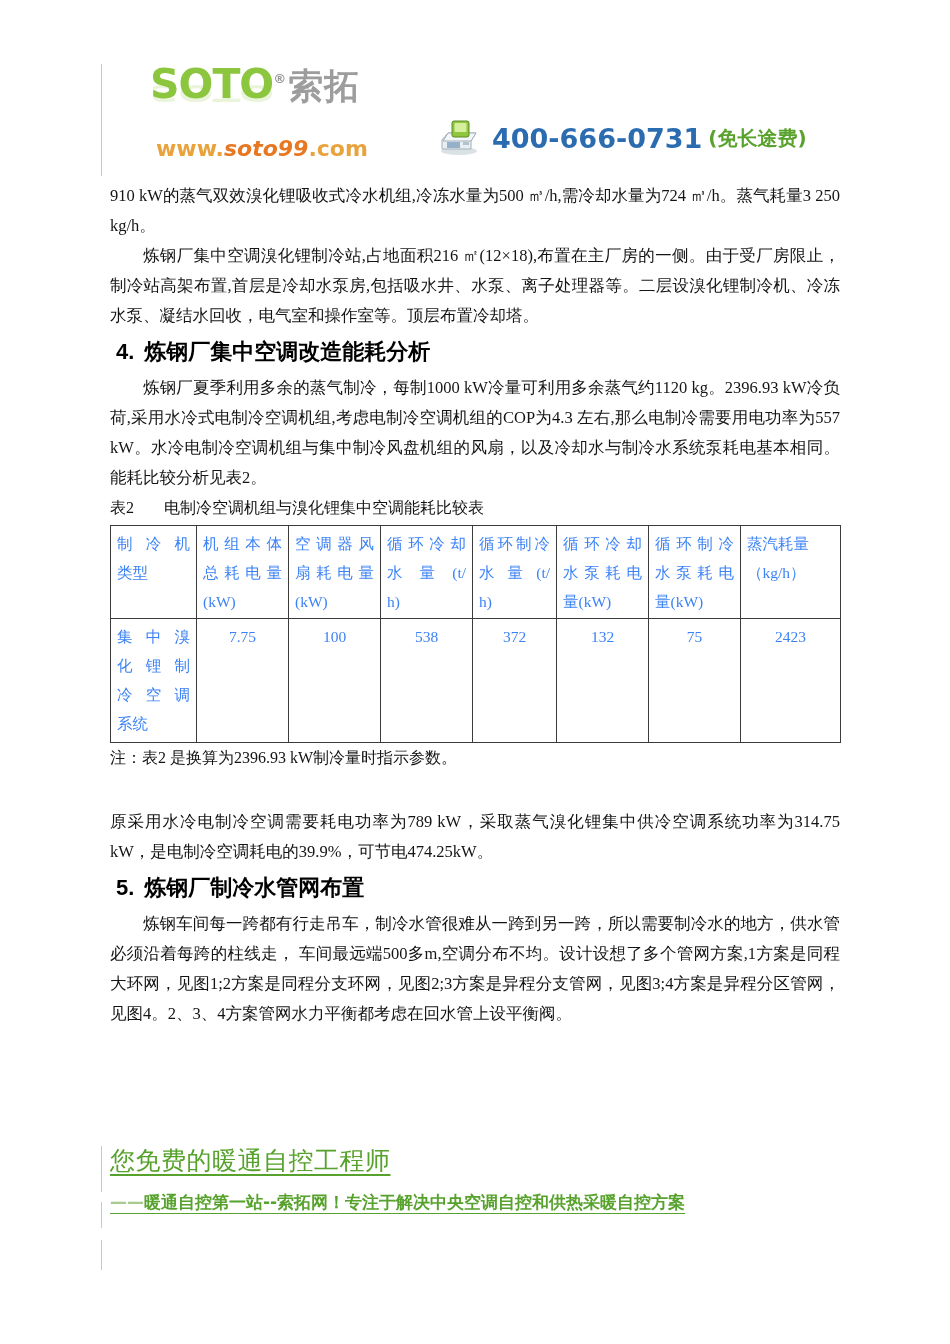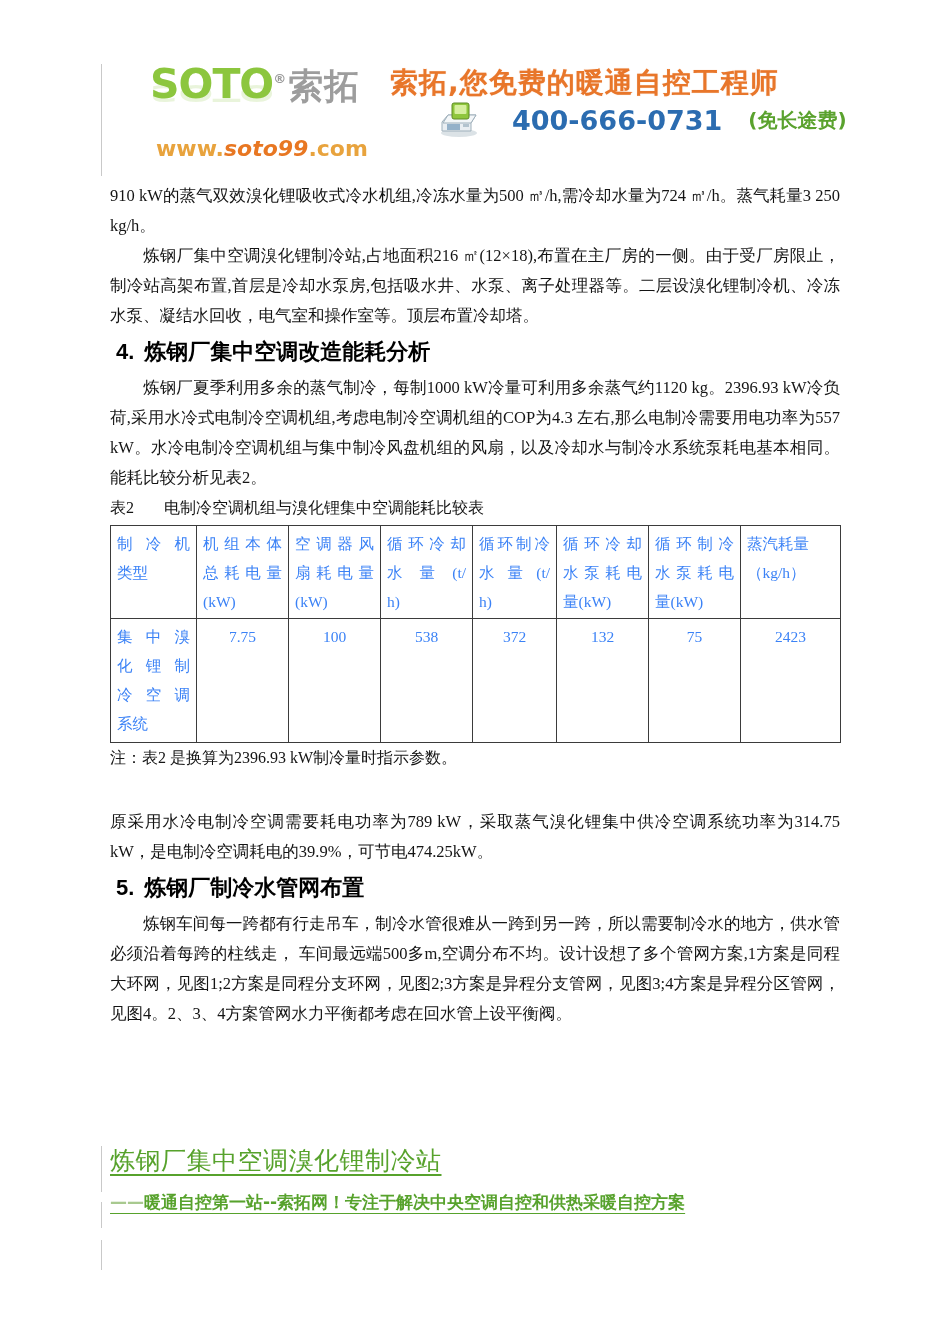--- a/index.html
+++ b/index.html
@@ -110,25 +110,24 @@
     font-weight: 700;
     font-size: 28px;
     color: #e8762a;
     letter-spacing: 1px;
     white-space: nowrap;
     text-shadow: 0 0 1px rgba(232,118,42,.4);
   }
   .phone-row {
     position: absolute;
     left: 330px;
-    top: 44px;
+    top: 62px;
     display: flex;
     align-items: center;
     white-space: nowrap;
-    gap: 20px;
   }
   .fax-icon { margin-right: 12px; display:block; }
   .phone-num {
     font-family: "DejaVu Sans", sans-serif;
     font-weight: 700;
     font-size: 27px;
     color: #2b6cb0;
     letter-spacing: 0px;
   }
   .phone-note {
@@ -265,21 +264,20 @@
   <div class="margin-rule r4"></div>
 
   <div class="banner">
 
     <div class="logo-block">
       <div class="logo-mark"><span>SOTO</span><span class="logo-reg">®</span><span class="logo-cn">索拓</span></div>
       <div class="logo-reflect"><span>SOTO</span></div>
       <div class="logo-url"><span>www.</span><span class="hl">soto99</span><span>.com</span></div>
     </div>
 
-    <div class="slogan">索拓,您免费的暖通自控工程师</div>
 
     <div class="phone-row">
       <svg class="fax-icon" width="42" height="36" viewBox="0 0 42 36">
         <ellipse cx="21" cy="31" rx="18" ry="4" fill="#cfd8de" opacity="0.75"></ellipse>
         <path d="M4 20 L10 13 L38 13 L33 21 L33 29 L4 29 Z" fill="#e9eef2" stroke="#9fb0bb" stroke-width="1"></path>
         <path d="M10 13 L38 13 L33 21 L5 21 Z" fill="#f4f7f9" stroke="#9fb0bb" stroke-width="1"></path>
         <rect x="14" y="1" width="17" height="16" rx="2" fill="#8fc63d" stroke="#5f8c26" stroke-width="1"></rect>
         <rect x="16.5" y="3" width="12" height="9" rx="1" fill="#d6ef9f"></rect>
         <rect x="9" y="22" width="13" height="6" fill="#4f7fa8" opacity="0.55"></rect>
         <rect x="25" y="22" width="6" height="3" fill="#8fa7b6" opacity="0.6"></rect>
@@ -384,17 +382,17 @@
     <p class="body">原采用水冷电制冷空调需要耗电功率为789 kW，采取蒸气溴化锂集中供冷空调系统功率为314.75 kW，是电制冷空调耗电的39.9%，可节电474.25kW。</p>
 
     <h3 class="heading">
       <span class="num">5.</span><span>炼钢厂制冷水管网布置</span>
     </h3>
 
     <p class="body indent">炼钢车间每一跨都有行走吊车，制冷水管很难从一跨到另一跨，所以需要制冷水的地方，供水管必须沿着每跨的柱线走， 车间最远端500多m,空调分布不均。设计设想了多个管网方案,1方案是同程大环网，见图1;2方案是同程分支环网，见图2;3方案是异程分支管网，见图3;4方案是异程分区管网，见图4。2、3、4方案管网水力平衡都考虑在回水管上设平衡阀。</p>
   </div>
 
   <div class="footer">
-    <div><a class="footer-company" href="#">炼钢厂集中空调溴化锂制冷站</a></div>
+    <div><a class="footer-company" href="#">您免费的暖通自控工程师</a></div>
     <div><a class="footer-tag" href="#"><span class="dashes">——</span><span>暖通自控第一站--索拓网！专注于解决中央空调自控和供热采暖自控方案</span></a></div>
   </div>
 
 </div>
 
 </body></html>

